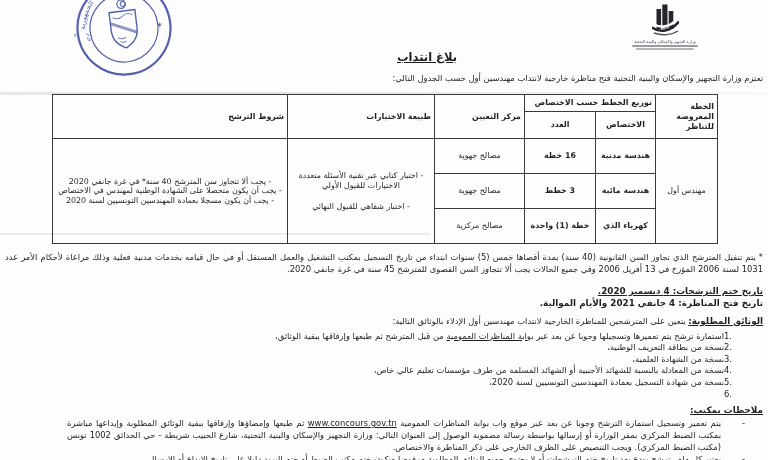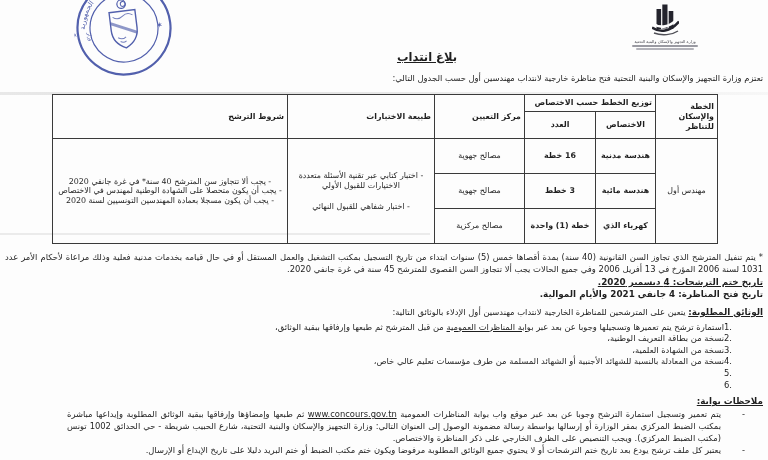--- a/index.html
+++ b/index.html
@@ -31,21 +31,21 @@
   tr.hdr2 th{height:24px;}
   tr.data td{height:32px;}
   td.cell-tests{text-align:right;padding-right:9px;padding-left:4px;}
   td.cell-tests .t1{margin-bottom:11px;}
   td.cell-conditions{text-align:right;padding:2px 8px;}
   td.cell-post{font-size:8.2px;}
   .bold{font-weight:bold;}
   
   .age-note{margin:8px 0 0 0;text-align:justify;text-justify:inter-word;}
   .date-line{margin:0;font-weight:bold;font-size:8.8px;}
-  .dates{margin-top:2px;}
+  .dates{margin-top:11px;}
   .date-underline{text-decoration:underline;}
   .docs-lead{margin:6px 0 0 0;}
   .head-underline{font-weight:bold;text-decoration:underline;font-size:8.8px;}
   .doc-list{margin:3px 0 0 0;padding:0 24px 0 0;}
   .doc-item{display:flex;direction:rtl;line-height:11.6px;}
   .doc-item .num{direction:ltr;unicode-bidi:embed;width:15px;flex:0 0 15px;}
   .u{text-decoration:underline;}
   .notes-heading{margin:5px 0 0 0;}
   .note-list{margin:1px 0 0 0;padding:0 18px 0 62px;}
   .note-item{display:flex;direction:rtl;line-height:11.8px;margin-top:1px;}
@@ -111,21 +111,21 @@
       <colgroup>
         <col style="width:62px">
           <col style="width:60px">
           <col style="width:71px">
         <col style="width:90px">
           <col style="width:147px">
           <col style="width:235px">
       </colgroup>
       <tbody>
           <tr class="hdr1">
-        <th rowspan="2">الخطة والإسكان للتناظر</th>
+        <th rowspan="2">الخطة المعروضة للتناظر</th>
         <th colspan="2">توزيع الخطط حسب الاختصاص</th>
         <th rowspan="2">مركز التعيين</th>
         <th rowspan="2">طبيعة الاختبارات</th>
         <th rowspan="2">شروط الترشح</th>
       </tr>
       <tr class="hdr2">
         <th>الاختصاص</th>
         <th>العدد</th>
       </tr>
       <tr class="data">
@@ -178,28 +178,29 @@
       <div class="doc-item">
         <span class="num">3.</span>
         <span>نسخة من الشهادة العلمية،</span>
       </div>
       <div class="doc-item">
         <span class="num">4.</span>
         <span>نسخة من المعادلة بالنسبة للشهائد الأجنبية أو الشهائد المسلمة من طرف مؤسسات تعليم عالي خاص،</span>
       </div>
       <div class="doc-item">
         <span class="num">5.</span>
+        <span>نسخة من شهادة التسجيل بعمادة المهندسين التونسيين لسنة 2020،</span>
       </div>
       <div class="doc-item">
         <span class="num">6.</span>
       </div>
     </div>
 
     <p class="notes-heading">
-      <span class="head-underline">ملاحظات بوابة:</span>
+      <span class="head-underline">ملاحظات بمكتب:</span>
     </p>
     <div class="note-list">
       <div class="note-item">
         <span class="dash">-</span>
         <span class="txt"><span>يتم تعمير وتسجيل استمارة الترشح وجوبا عن بعد عبر موقع واب بوابة المناظرات العمومية </span><span class="u">www.concours.gov.tn</span><span> ثم طبعها وإمضاؤها وإرفاقها ببقية الوثائق المطلوبة وإيداعها مباشرة بمكتب الضبط المركزي بمقر الوزارة أو إرسالها بواسطة رسالة مضمونة الوصول إلى العنوان التالي: وزارة التجهيز والإسكان والبنية التحتية، شارع الحبيب شريطة - حي الحدائق 1002 تونس (مكتب الضبط المركزي). ويجب التنصيص على الظرف الخارجي على ذكر المناظرة والاختصاص.</span></span>
       </div>
       <div class="note-item">
         <span class="dash">-</span>
         <span class="txt">يعتبر كل ملف ترشح يودع بعد تاريخ ختم الترشحات أو لا يحتوي جميع الوثائق المطلوبة مرفوضا ويكون ختم مكتب الضبط أو ختم البريد دليلا على تاريخ الإيداع أو الإرسال.</span>
       </div>

